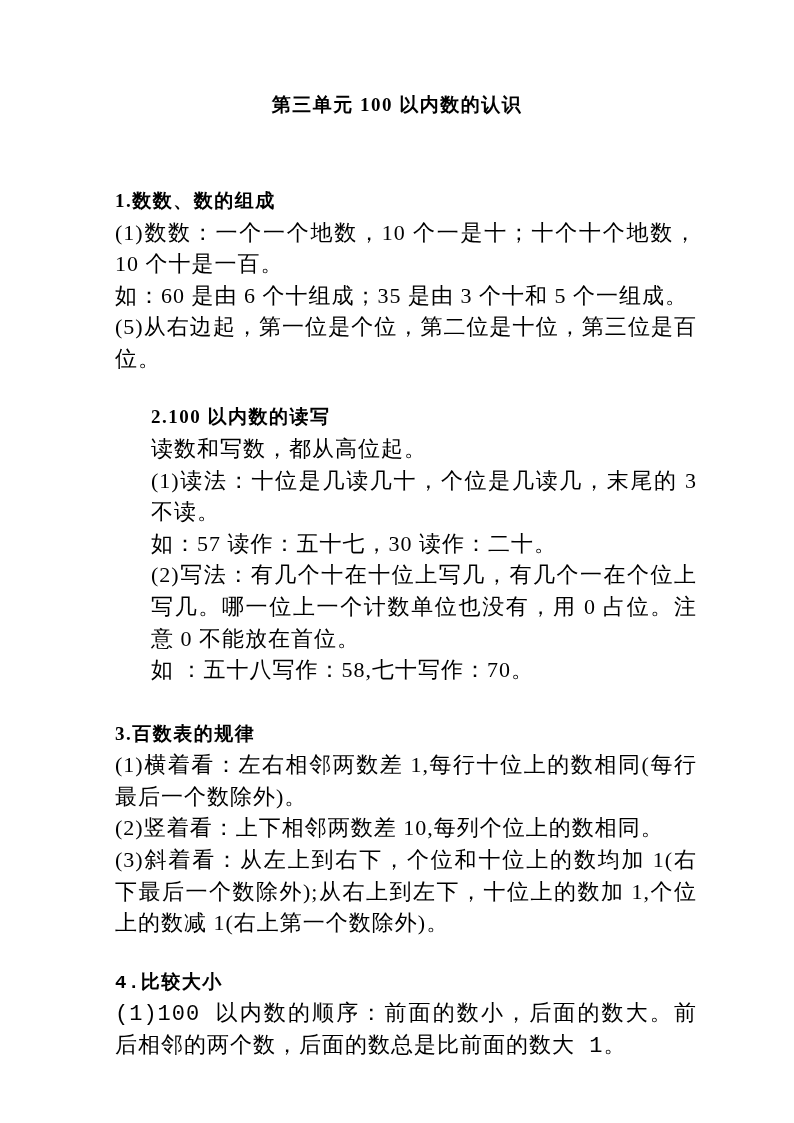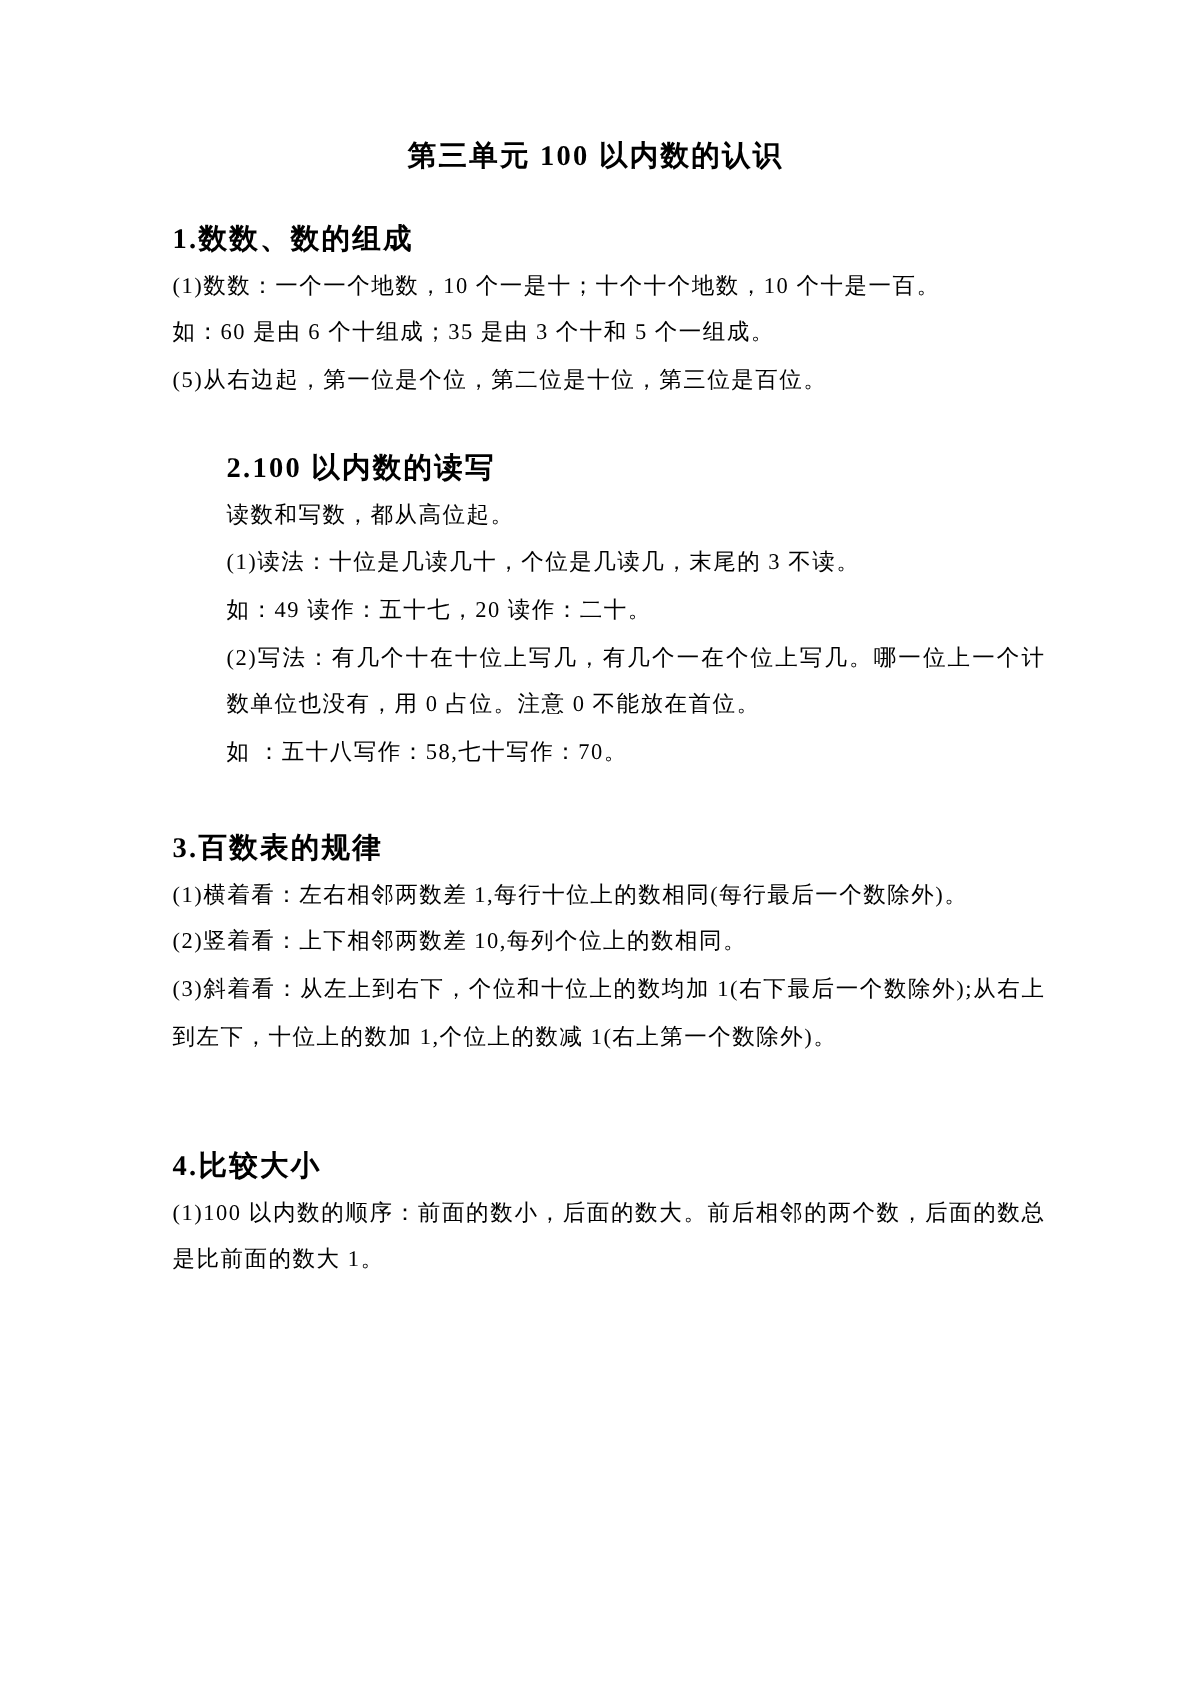--- a/index.html
+++ b/index.html
@@ -35,31 +35,31 @@
     margin-right: 97px;
   }
   .section-heading {
     font-size: 19px;
     font-weight: 700;
     line-height: 31.5px;
     letter-spacing: 1.5px;
     margin: 0;
   }
   .para {
-    font-size: 15px;
+    font-size: 22px;
     font-weight: 400;
     line-height: 31.6px;
     letter-spacing: 1px;
     margin: 0;
     text-align: justify;
   }
-  .s1 { margin-top: 27px; }
+  .s1 { margin-top: 68px; }
   .s2 { margin-top: 27px; margin-left: 36px; }
   .s3 { margin-top: 32px; }
-  .s4 { margin-top: 54px; }
+  .s4 { margin-top: 29px; font-family: Liberation Mono, monospace; }
 </style>
 </head>
 <body>
 
 <div class="page">
 
   <h1 class="doc-title">第三单元 100 以内数的认识</h1>
 
   <div class="content">
 
@@ -67,21 +67,21 @@
       <h2 class="section-heading">1.数数、数的组成</h2>
       <p class="para">(1)数数：一个一个地数，10 个一是十；十个十个地数，10 个十是一百。</p>
       <p class="para">如：60 是由 6 个十组成；35 是由 3 个十和 5 个一组成。</p>
       <p class="para">(5)从右边起，第一位是个位，第二位是十位，第三位是百位。</p>
     </div>
 
     <div class="section s2">
       <h2 class="section-heading">2.100 以内数的读写</h2>
       <p class="para">读数和写数，都从高位起。</p>
       <p class="para">(1)读法：十位是几读几十，个位是几读几，末尾的 3 不读。</p>
-      <p class="para">如：49 读作：五十七，20 读作：二十。</p>
+      <p class="para">如：57 读作：五十七，30 读作：二十。</p>
       <p class="para">(2)写法：有几个十在十位上写几，有几个一在个位上写几。哪一位上一个计数单位也没有，用 0 占位。注意 0 不能放在首位。</p>
       <p class="para">如 ：五十八写作：58,七十写作：70。</p>
     </div>
 
     <div class="section s3">
       <h2 class="section-heading">3.百数表的规律</h2>
       <p class="para">(1)横着看：左右相邻两数差 1,每行十位上的数相同(每行最后一个数除外)。</p>
       <p class="para">(2)竖着看：上下相邻两数差 10,每列个位上的数相同。</p>
       <p class="para">(3)斜着看：从左上到右下，个位和十位上的数均加 1(右下最后一个数除外);从右上到左下，十位上的数加 1,个位上的数减 1(右上第一个数除外)。</p>
     </div>

